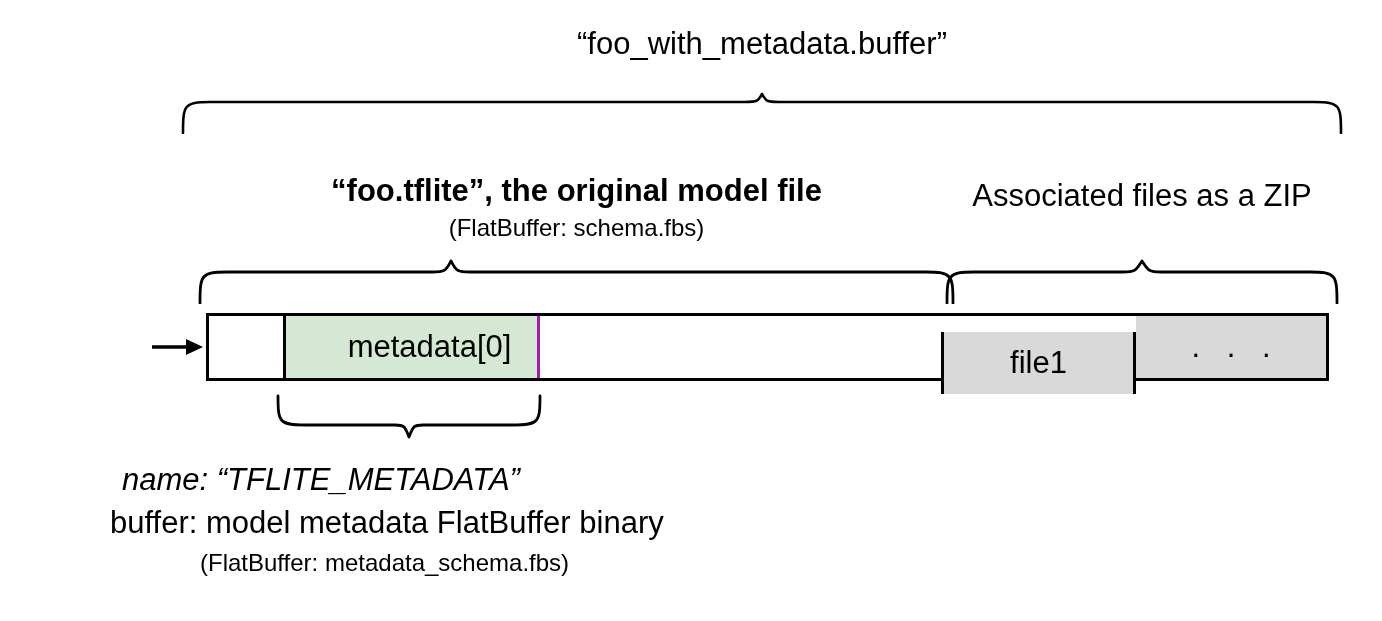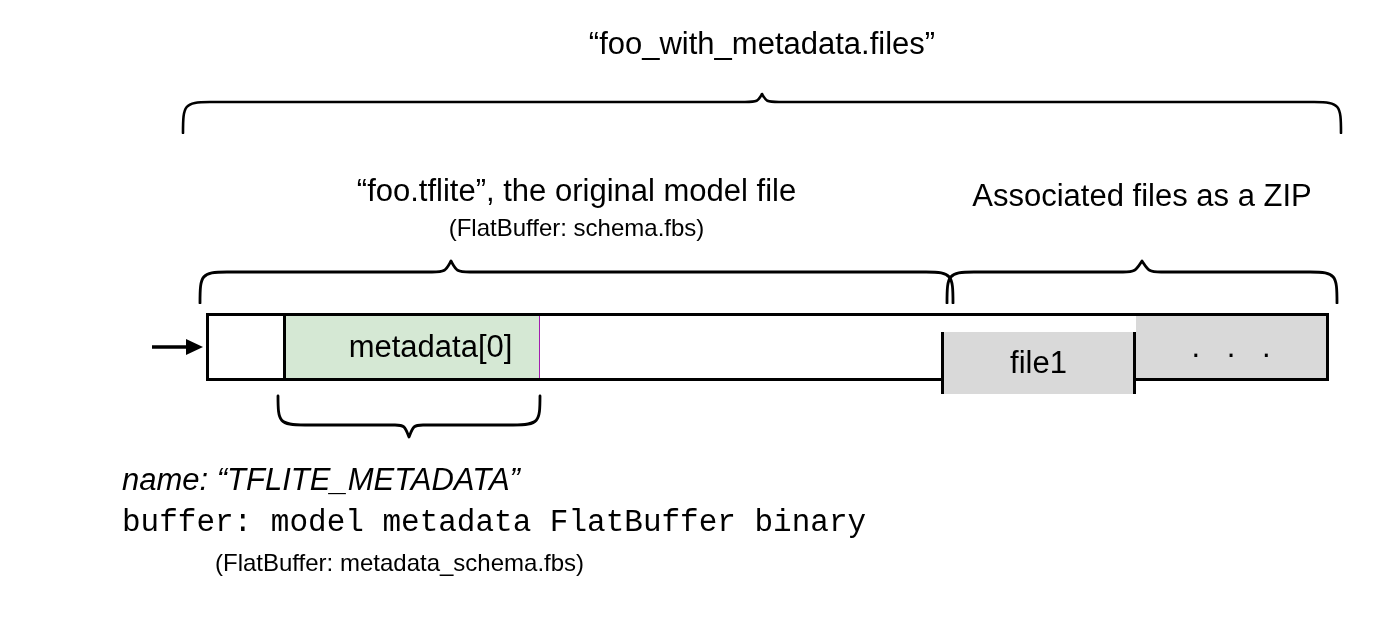--- a/index.html
+++ b/index.html
@@ -33,20 +33,21 @@
     width: 1158px;
     font-size: 31px;
   }
 
   
   #model-label {
     left: 200px;
     top: 173px;
     width: 753px;
     font-size: 31px;
+    font-weight: bold;
   }
   #model-sublabel {
     left: 200px;
     top: 214px;
     width: 753px;
     font-size: 24px;
   }
   #zip-label {
     left: 947px;
     top: 178px;
@@ -87,21 +88,21 @@
   .seg {
     box-sizing: border-box;
     height: 100%;
     display: flex;
     align-items: center;
     justify-content: center;
     font-size: 31px;
     color: #000;
   }
   .seg-empty-left  { width: 74px;  background: #ffffff; }
-  .seg-meta        { width: 257px; background: #d5e8d4; border-left: 3px solid #000; border-right: 1px solid #a21caf; padding-left: 36px; }
+  .seg-meta        { width: 257px; background: #d5e8d4; border-left: 3px solid #000; border-right: 3px solid #a21caf; padding-left: 36px; }
   .seg-empty-right { width: 401px; background: #ffffff; }
   .seg-file1       { width: 195px; background: #d9d9d9; border-left: 3px solid #000; border-right: 3px solid #000; margin-top: 16px; }
   .seg-more        { width: 190px; background: #d9d9d9; }
   .dots {
     letter-spacing: 9px;
     font-size: 31px;
     padding-left: 9px;
   }
 
   
@@ -114,37 +115,36 @@
   #brace-meta   { left: 275px; top: 393px; width: 268px;  height: 48px; }
 
   
   #desc-name {
     left: 122px;
     top: 462px;
     font-size: 31px;
     font-style: italic;
   }
   #desc-buffer {
-    left: 122px;
+    left: 110px;
     top: 505px;
     font-size: 31px;
-    font-family: Liberation Mono, monospace;
   }
   #desc-schema {
-    left: 215px;
+    left: 200px;
     top: 549px;
     font-size: 24px;
   }
 </style>
 </head>
 <body>
 
 <div id="stage">
 
-  <div class="txt center" id="title">“foo_with_metadata.files”</div>
+  <div class="txt center" id="title">“foo_with_metadata.buffer”</div>
 
   <div class="brace" id="brace-top">
     <svg width="1164" height="42" viewBox="0 0 1164 42" xmlns="http://www.w3.org/2000/svg">
       <path d="M 3 41 C 3 13, 4 10, 30 10 L 565 10 C 578 10, 578 9, 582 2 C 586 9, 586 10, 599 10 L 1134 10 C 1160 10, 1161 13, 1161 41" fill="none" stroke="#000000" stroke-width="2.6" stroke-linecap="round" stroke-linejoin="round"></path>
     </svg>
   </div>
 
   <div class="txt center" id="model-label">“foo.tflite”, the original model file</div>
   <div class="txt center" id="zip-label">Associated files as a ZIP</div>
   <div class="txt center" id="model-sublabel">(FlatBuffer: schema.fbs)</div>

